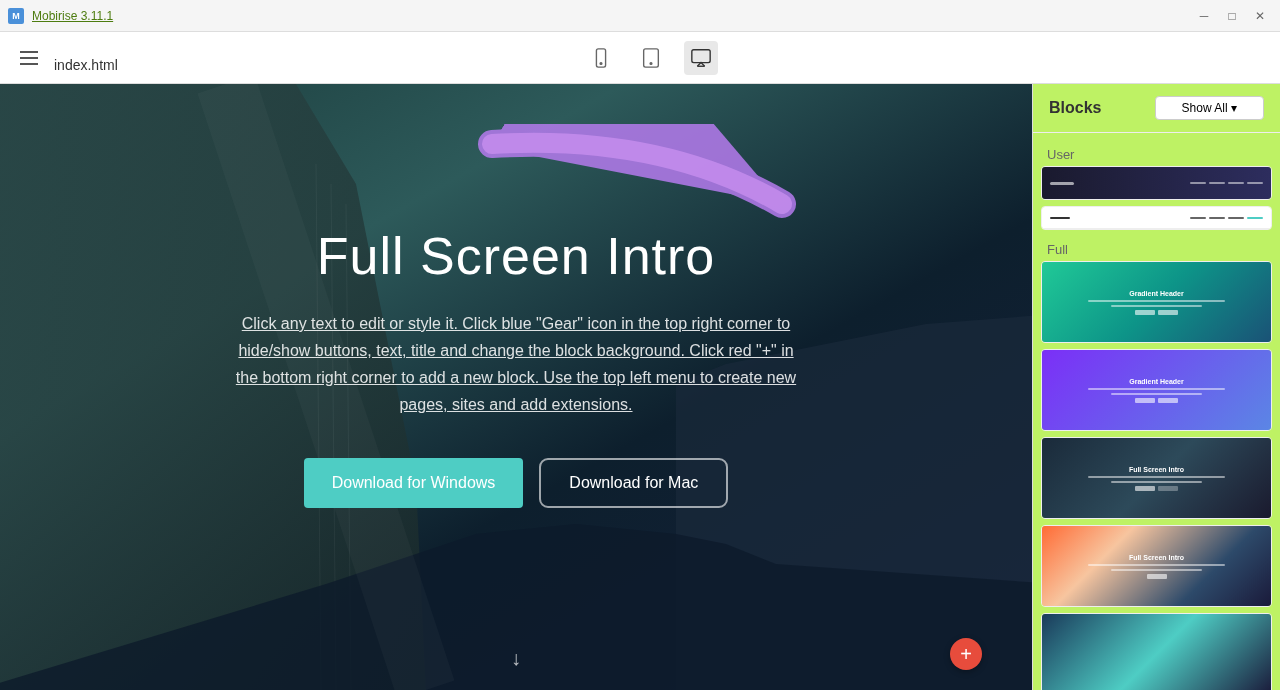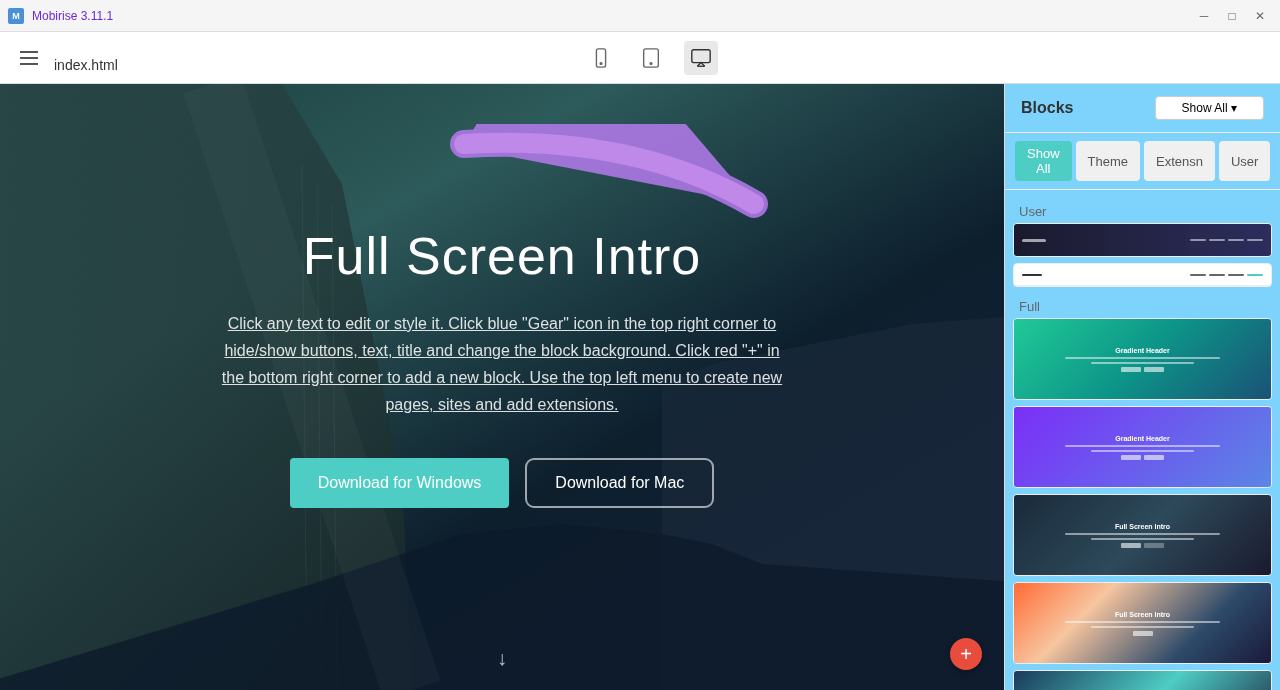--- a/index.html
+++ b/index.html
@@ -28,21 +28,22 @@
       border-radius: 2px;
       display: flex;
       align-items: center;
       justify-content: center;
       color: white;
       font-size: 9px;
       font-weight: bold;
     }
     .title-bar-title {
       font-size: 12px;
-      color: #6d28d9;
+      color: #4d7c0f;
+      text-decoration: underline;
     }
     .title-bar-controls {
       display: flex;
       gap: 4px;
     }
     .title-bar-btn {
       width: 24px;
       height: 20px;
       background: none;
       border: none;
@@ -207,22 +208,22 @@
       top: 40px;
       right: 220px;
       width: 350px;
       height: 120px;
       z-index: 10;
       pointer-events: none;
     }
 
     
     .sidebar {
-      width: 276px;
-      background: #7dd3fc;
+      width: 248px;
+      background: #bef264;
       border-left: 1px solid #ddd;
       display: flex;
       flex-direction: column;
       overflow: hidden;
     }
     .sidebar-header {
       padding: 12px 16px;
       border-bottom: 1px solid #eee;
       display: flex;
       align-items: center;
@@ -485,26 +486,20 @@
 
       <div class="scroll-indicator">↓</div>
     </div>
   </div>
 
   <div class="sidebar">
     <div class="sidebar-header">
       <span class="sidebar-title">Blocks</span>
       <button class="show-all-btn">Show All ▾</button>
     </div>
-    <div class="sidebar-tabs">
-      <button class="tab-btn active">Show All</button>
-      <button class="tab-btn">Theme</button>
-      <button class="tab-btn">Extensn</button>
-      <button class="tab-btn">User</button>
-    </div>
     <div class="sidebar-content">
 
       <div class="section-label">User</div>
 
       <div class="block-thumbnail">
         <div class="thumb-menu-1">
           <div class="thumb-menu-dot"></div>
           <div class="thumb-menu-dots">
             <div style="width:16px;height:2px;background:rgba(255,255,255,0.5);border-radius:1px"></div>
             <div style="width:16px;height:2px;background:rgba(255,255,255,0.5);border-radius:1px"></div>

